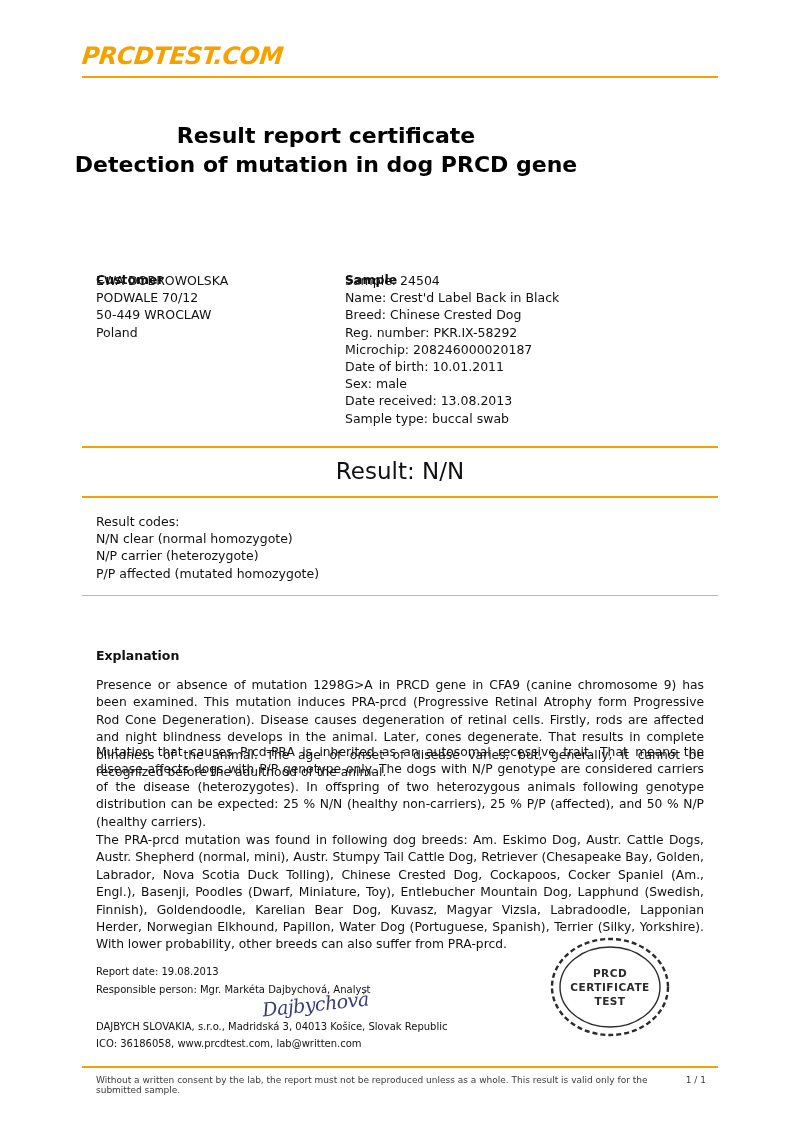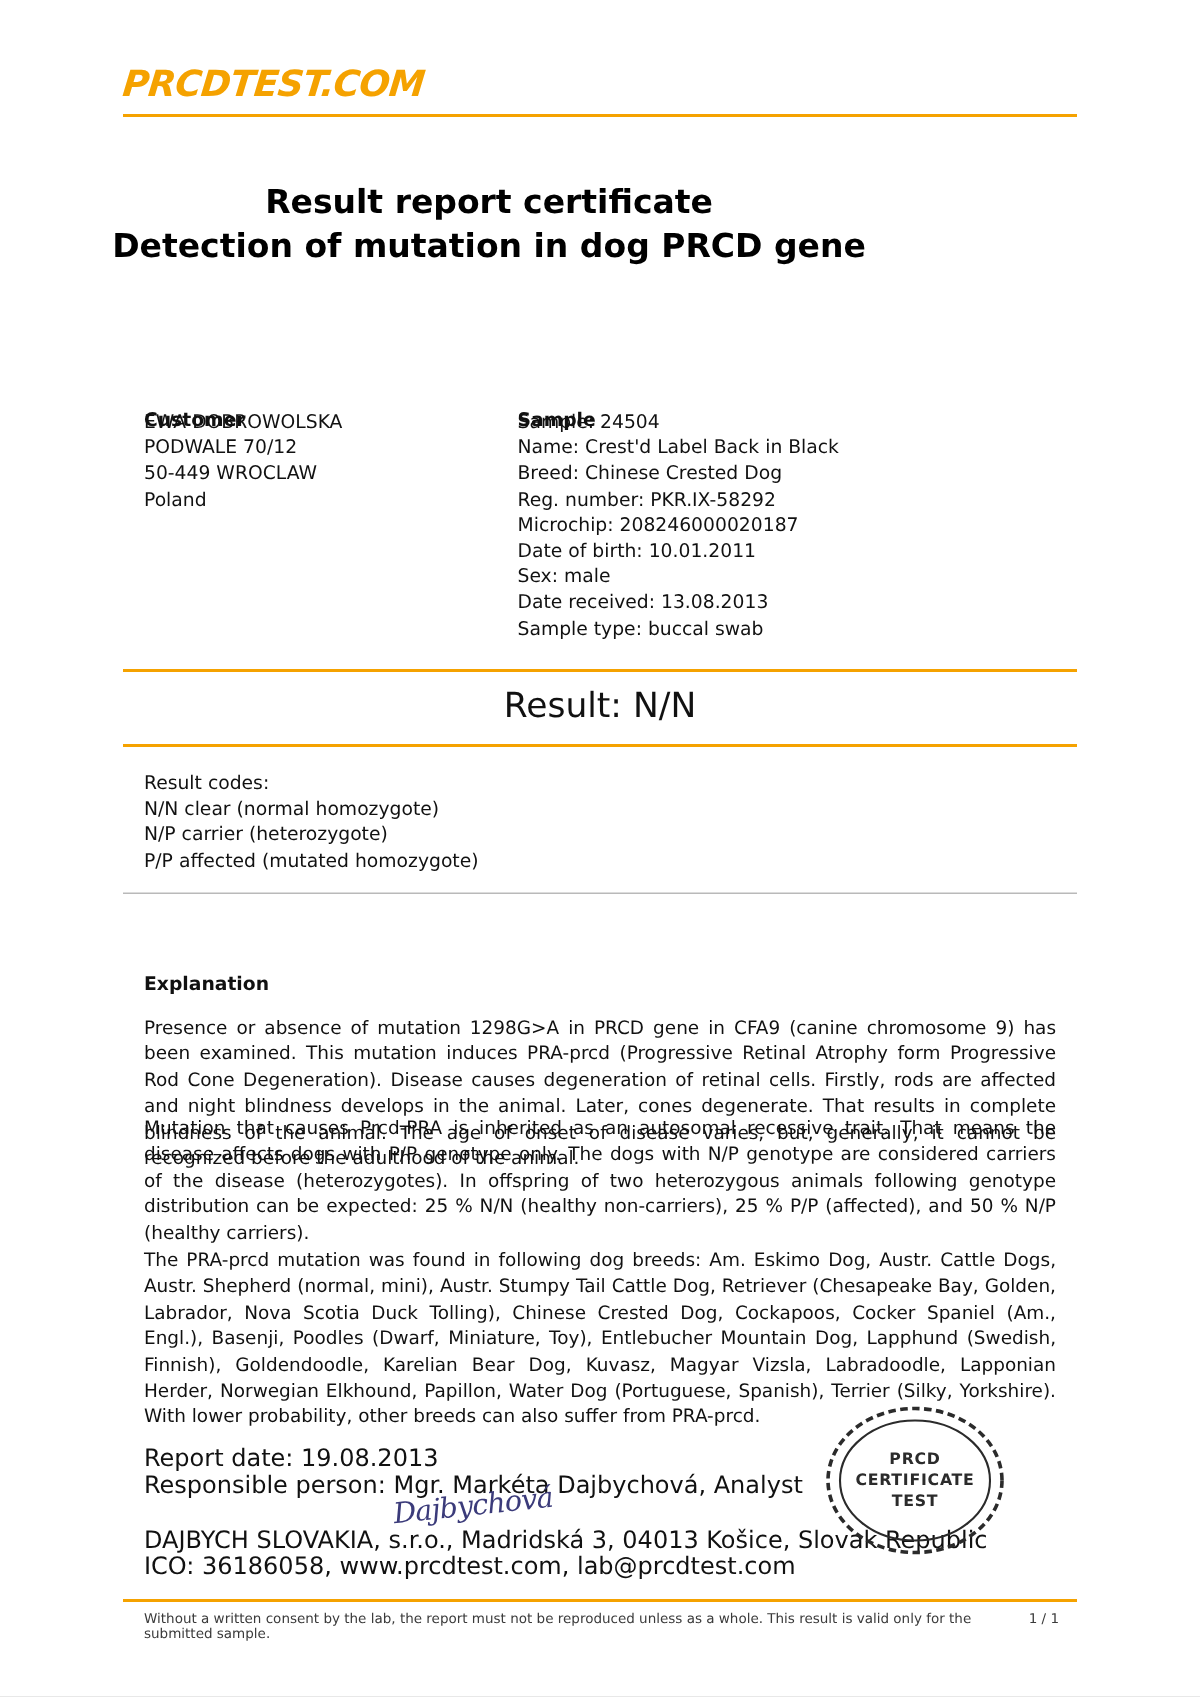--- a/index.html
+++ b/index.html
@@ -131,21 +131,21 @@
     text-align: justify;
   }
   .p1 { top: 638px; margin-top: 39px; }
   .p2 { top: 744px; }
   .p3 { top: 832px; }
 
   
   .foot-line {
     position: absolute;
     left: 96px;
-    font-size: 16px;
+    font-size: 10px;
     color: #111;
     line-height: 17.4px;
   }
   .foot-1 { top: 963px; }
   .foot-2 { top: 981px; }
   .foot-3 { top: 1018px; }
   .foot-4 { top: 1035px; }
 
   
   .signature {
@@ -242,21 +242,21 @@
     <div class="hr-gray" style="top:595px;"></div>
     <div class="expl-head">Explanation</div>
     <div class="para p1">Presence or absence of mutation 1298G&gt;A in PRCD gene in CFA9 (canine chromosome 9) has been examined. This mutation induces PRA-prcd (Progressive Retinal Atrophy form Progressive Rod Cone Degeneration). Disease causes degeneration of retinal cells. Firstly, rods are affected and night blindness develops in the animal. Later, cones degenerate. That results in complete blindness of the animal. The age of onset of disease varies, but, generally, it cannot be recognized before the adulthood of the animal.</div>
     <div class="para p2">Mutation that causes Prcd-PRA is inherited as an autosomal recessive trait. That means the disease affects dogs with P/P genotype only. The dogs with N/P genotype are considered carriers of the disease (heterozygotes). In offspring of two heterozygous animals following genotype distribution can be expected: 25 % N/N (healthy non-carriers), 25 % P/P (affected), and 50 % N/P (healthy carriers).</div>
     <div class="para p3">The PRA-prcd mutation was found in following dog breeds: Am. Eskimo Dog, Austr. Cattle Dogs, Austr. Shepherd (normal, mini), Austr. Stumpy Tail Cattle Dog, Retriever (Chesapeake Bay, Golden, Labrador, Nova Scotia Duck Tolling), Chinese Crested Dog, Cockapoos, Cocker Spaniel (Am., Engl.), Basenji, Poodles (Dwarf, Miniature, Toy), Entlebucher Mountain Dog, Lapphund (Swedish, Finnish), Goldendoodle, Karelian Bear Dog, Kuvasz, Magyar Vizsla, Labradoodle, Lapponian Herder, Norwegian Elkhound, Papillon, Water Dog (Portuguese, Spanish), Terrier (Silky, Yorkshire). With lower probability, other breeds can also suffer from PRA-prcd.</div>
 
     <div class="foot-line foot-1">Report date: 19.08.2013</div>
     <div class="foot-line foot-2">Responsible person: Mgr. Markéta Dajbychová, Analyst</div>
     <div class="signature">Dajbychová</div>
     <div class="foot-line foot-3">DAJBYCH SLOVAKIA, s.r.o., Madridská 3, 04013 Košice, Slovak Republic</div>
-    <div class="foot-line foot-4">ICO: 36186058, www.prcdtest.com, lab@prcdtest.com</div>
+    <div class="foot-line foot-4">ICO: 36186058, www.prcdtest.com, lab@written.com</div>
 
     <div class="stamp">
       <svg width="124" height="104" viewBox="0 0 124 104" xmlns="http://www.w3.org/2000/svg">
         <ellipse cx="62" cy="52" rx="58" ry="48" fill="none" stroke="#2b2b2b" stroke-width="2.4" stroke-dasharray="5 3"></ellipse>
         <ellipse cx="62" cy="52" rx="50" ry="40" fill="none" stroke="#2b2b2b" stroke-width="1.4"></ellipse>
       </svg>
       <div class="stamp-text">
         <span>PRCD</span>
         <span>CERTIFICATE</span>
         <span>TEST</span>

